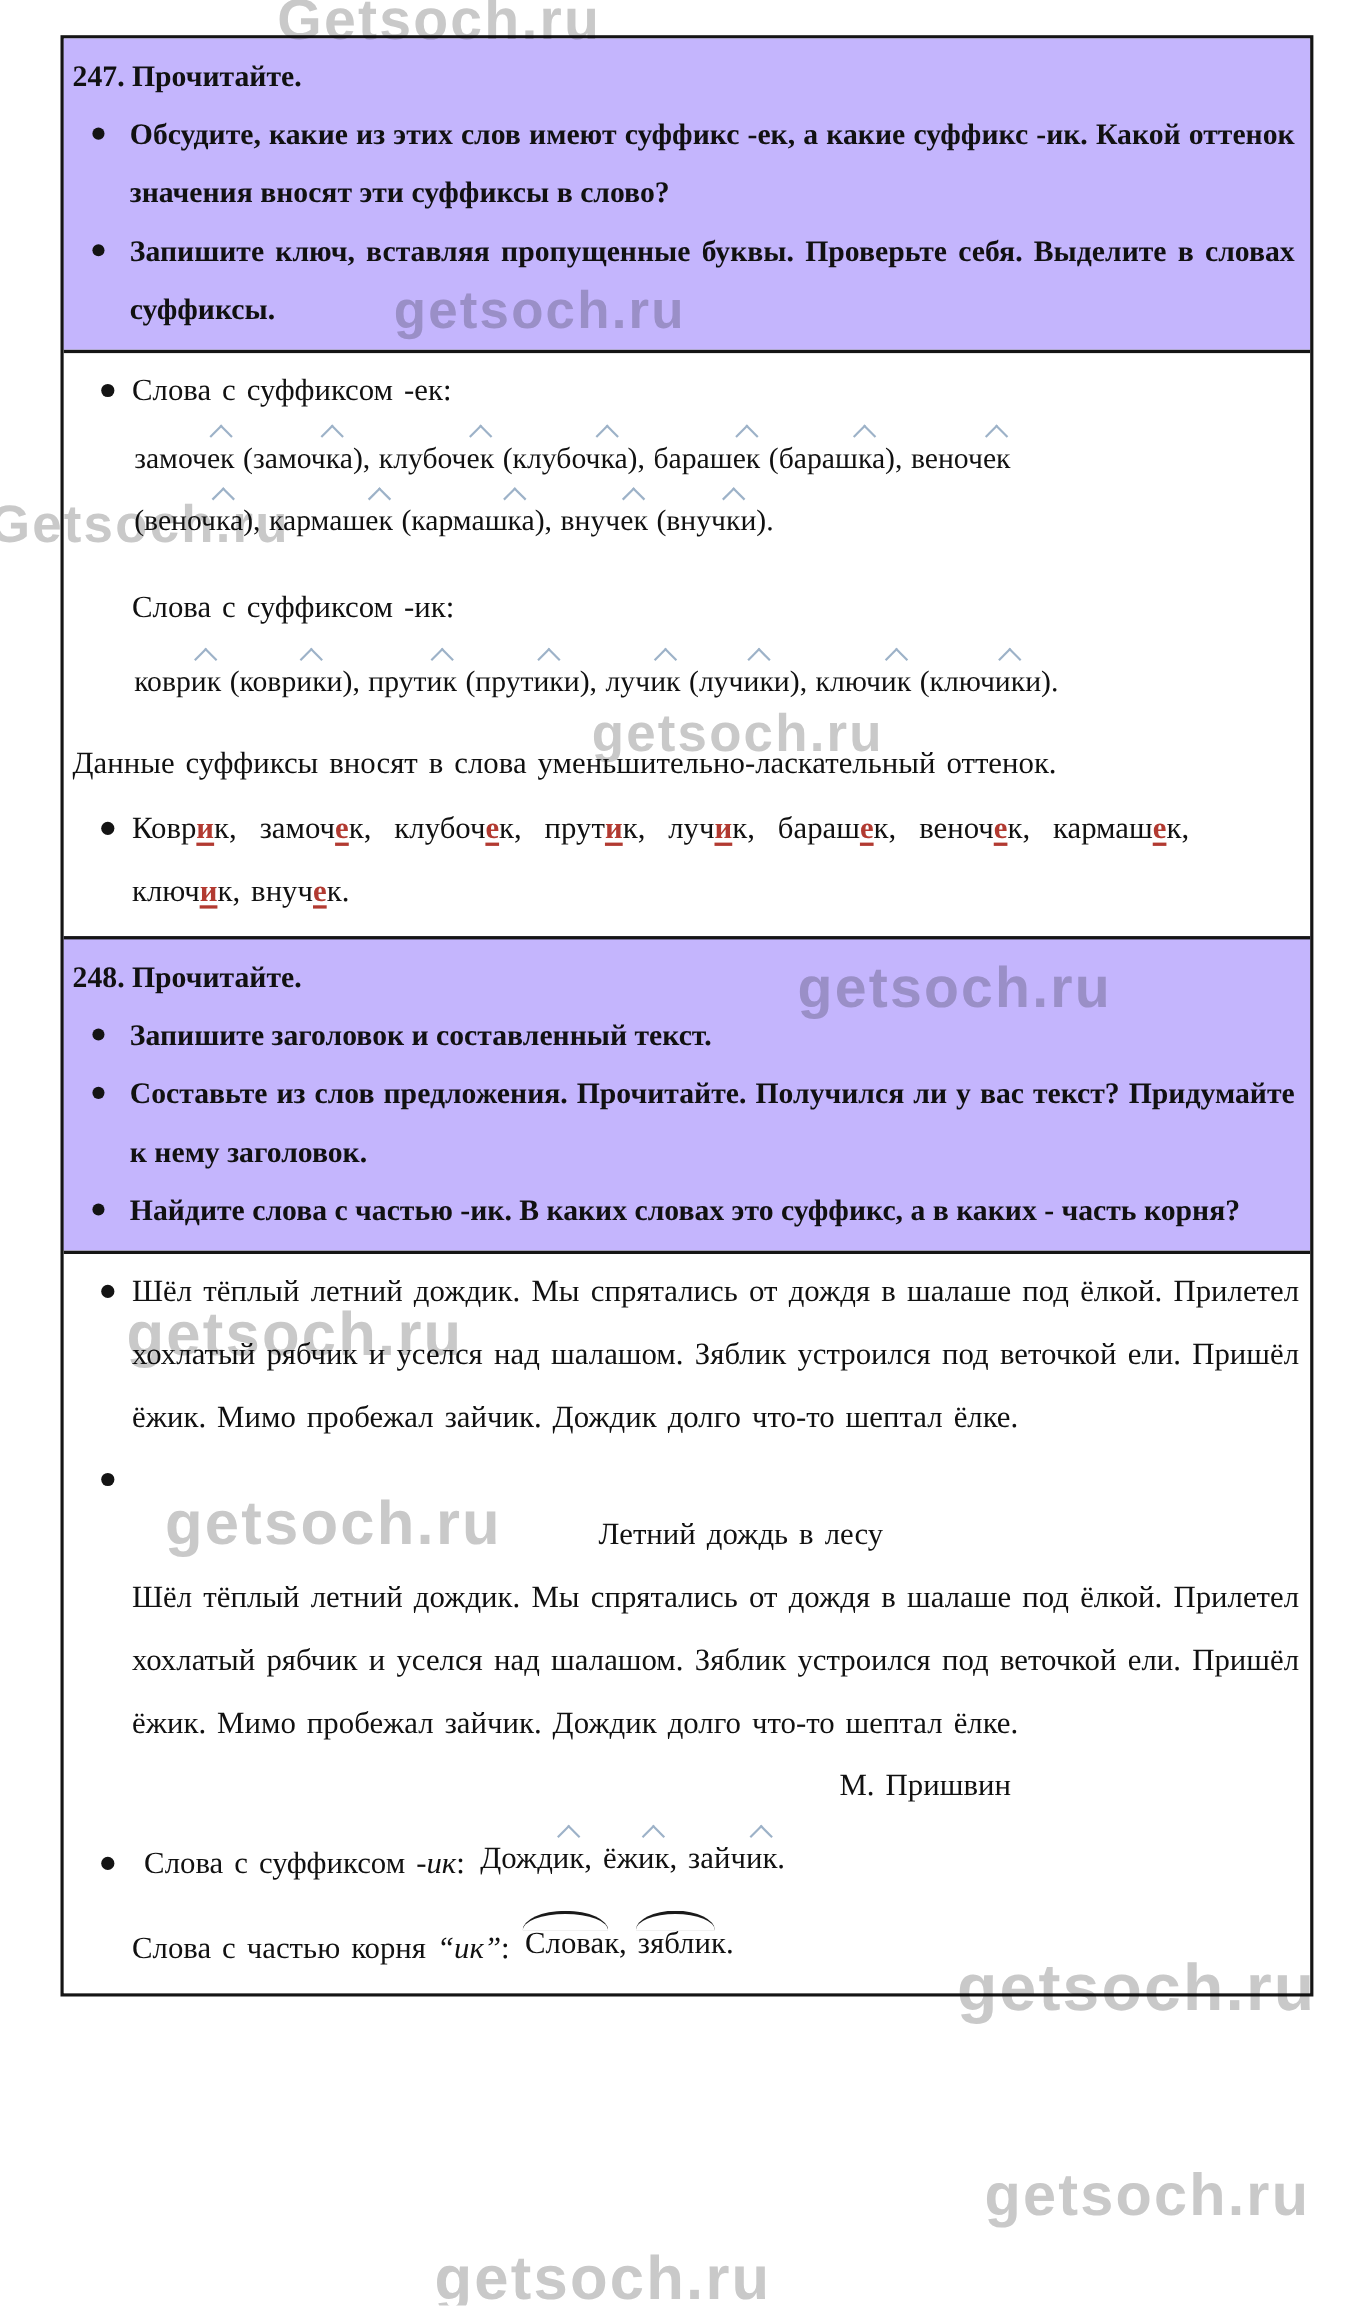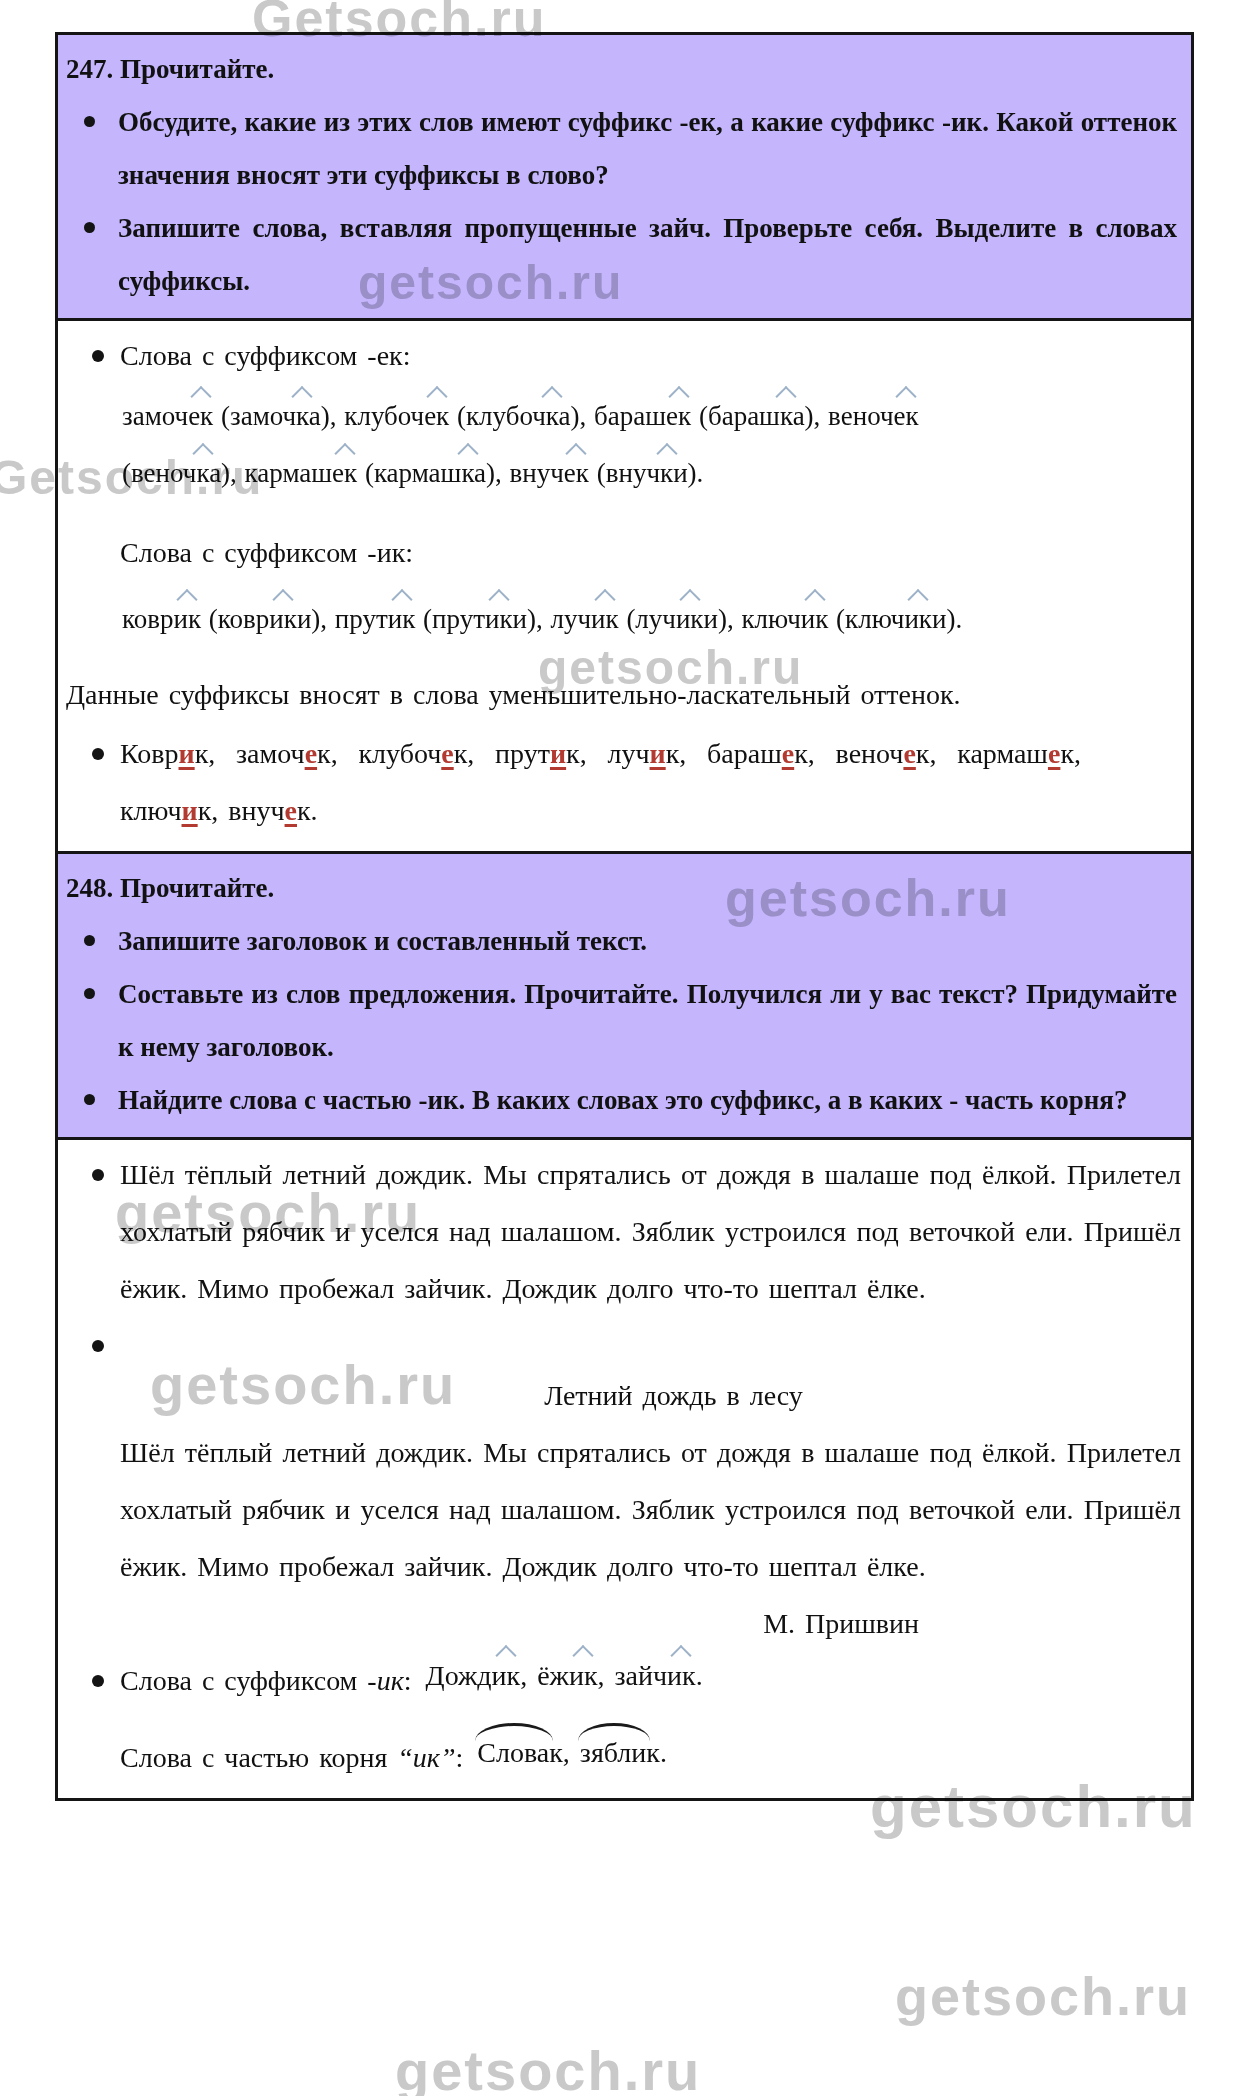--- a/index.html
+++ b/index.html
@@ -50,21 +50,21 @@
   
   .flush{margin:0;}
   .ind{margin:0 0 0 54px;}
   .words{
     margin:4px 0 0 56px;font-size:27px;line-height:57px;word-spacing:1px;
   }
   .mt22{margin-top:22px;}
   .mt10{margin-top:10px;}
   .mt18{margin-top:18px;}
   .mt2{margin-top:2px;}
-  .mt14{}
+  .mt14{margin-top:14px;gap:11px;}
   .mt20{margin-top:20px;}
   .narrow{padding-right:100px;}
   .empty-row{height:50px;}
   .center-head{text-align:center;padding-left:100px;}
   .author{text-align:right;padding-right:262px;}
   
   .caret{position:relative;text-align:center;}
   .caret::before{
     content:'';position:absolute;left:50%;top:-12px;
     width:13px;height:13px;
@@ -103,21 +103,21 @@
 
   <section class="task">
     <div class="task-title">247. Прочитайте.</div>
     <ul class="blist">
       <li>
         <span class="marker"><span class="dot"></span></span>
         <span class="btext jtext">Обсудите, какие из этих слов имеют суффикс -ек, а какие суффикс -ик. Какой оттенок значения вносят эти суффиксы в слово?</span>
       </li>
       <li>
         <span class="marker"><span class="dot"></span></span>
-        <span class="btext jtext">Запишите слова, вставляя пропущенные зайч. Проверьте себя. Выделите в словах суффиксы.</span>
+        <span class="btext jtext">Запишите ключ, вставляя пропущенные буквы. Проверьте себя. Выделите в словах суффиксы.</span>
       </li>
     </ul>
   </section>
 
   <section class="answer sep">
     <div class="brow">
       <span class="marker"><span class="dot"></span></span>
       <span class="btext">Слова с суффиксом -ек:</span>
     </div>
     <div class="words"><span>замоч</span><span class="caret">ек</span><span> (замоч</span><span class="caret">к</span><span>а),  клубоч</span><span class="caret">ек</span><span> (клубоч</span><span class="caret">к</span><span>а), бараш</span><span class="caret">ек</span><span> (бараш</span><span class="caret">к</span><span>а), веноч</span><span class="caret">ек</span><br><span>(веноч</span><span class="caret">к</span><span>а),  кармаш</span><span class="caret">ек</span><span> (кармаш</span><span class="caret">к</span><span>а), внуч</span><span class="caret">ек</span><span> (внуч</span><span class="caret">к</span><span>и).</span></div>

